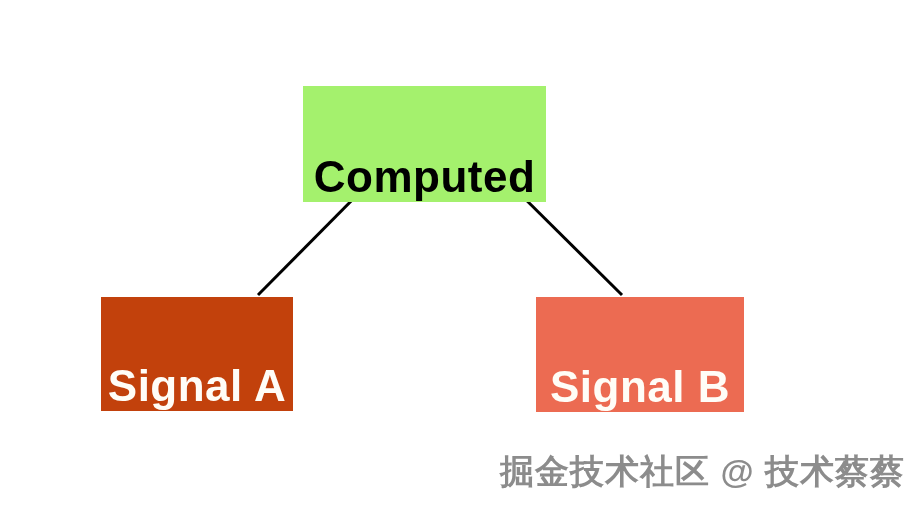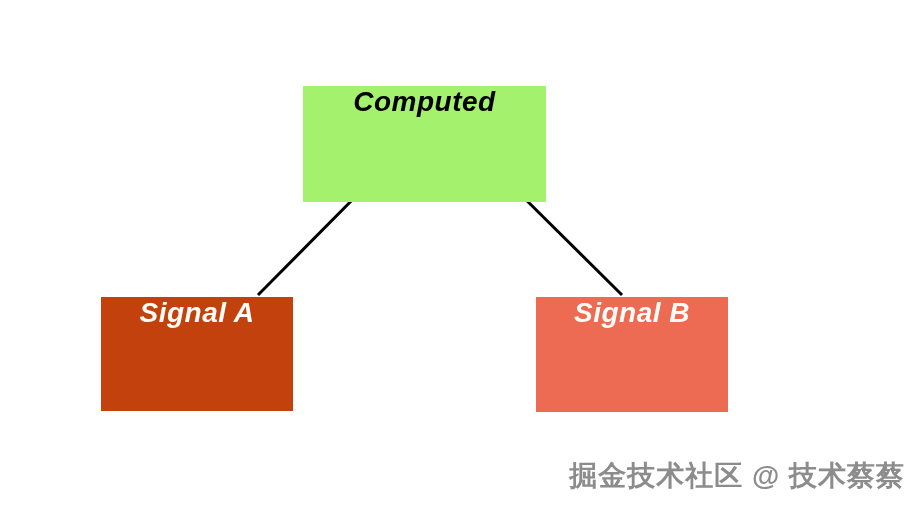--- a/index.html
+++ b/index.html
@@ -23,57 +23,56 @@
     height: 508px;
     pointer-events: none;
   }
   .arrows line {
     stroke: #000000;
     stroke-width: 3;
   }
   .node {
     position: absolute;
     display: flex;
-    align-items: flex-start;
+    align-items: flex-end;
     justify-content: center;
     font-weight: bold;
-    font-size: 28px;
+    font-size: 44px;
     letter-spacing: 0.5px;
     white-space: nowrap;
-    font-style: italic;
   }
   .node-computed {
     left: 303px;
     top: 86px;
     width: 243px;
     height: 116px;
     background: #a4f16d;
     color: #000000;
   }
   .node-signal-a {
     left: 101px;
     top: 297px;
     width: 192px;
     height: 114px;
     background: #c2410c;
     color: #fffdf7;
   }
   .node-signal-b {
     left: 536px;
     top: 297px;
-    width: 192px;
+    width: 208px;
     height: 115px;
     background: #ec6b52;
     color: #fffdf7;
   }
   .watermark {
     position: absolute;
     right: 9px;
     bottom: 13px;
-    font-size: 28px;
+    font-size: 34px;
     font-weight: bold;
     color: #8c8c8c;
     letter-spacing: 1px;
     text-shadow: 2px 2px 1px #ffffff, 3px 3px 2px rgba(255,255,255,0.9);
     white-space: nowrap;
   }
 </style>
 </head>
 <body>
 

